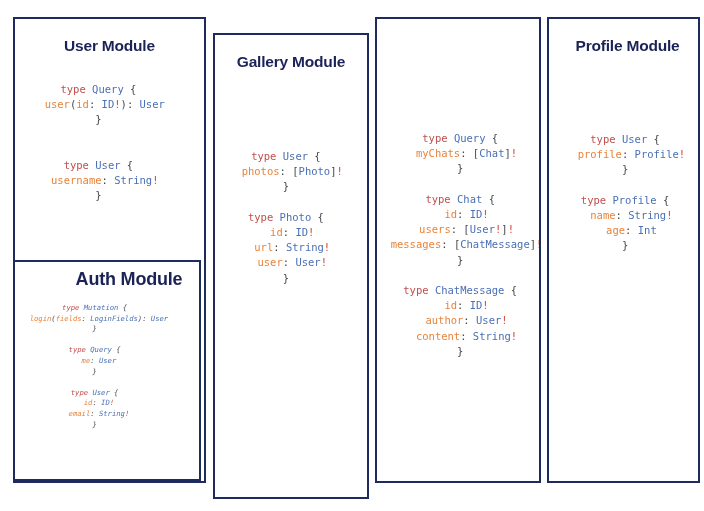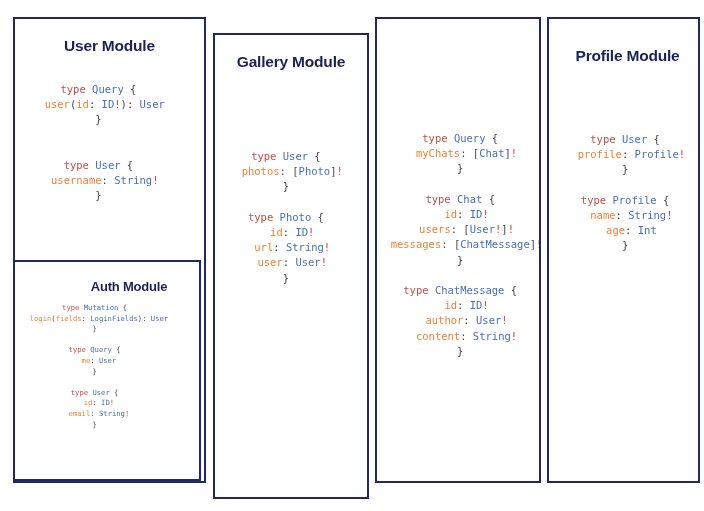--- a/index.html
+++ b/index.html
@@ -65,21 +65,21 @@
 
   
   #panel-user     { left: 13px;  top: 17px;  width: 193px; height: 466px; }
   #panel-gallery  { left: 213px; top: 17px;  width: 156px; height: 466px; margin-top: 16px; }
   #panel-chat     { left: 375px; top: 17px;  width: 166px; height: 466px; }
   #panel-profile  { left: 547px; top: 17px;  width: 153px; height: 466px; }
 
   #panel-user .panel-title    { margin-top: 18px; }
   #panel-gallery .panel-title { margin-top: 18px; }
   #panel-chat .panel-title    { margin-top: 18px; }
-  #panel-profile .panel-title { margin-top: 28px; padding-left: 8px; }
+  #panel-profile .panel-title { margin-top: 18px; padding-left: 8px; }
 
   
   .codeblock { position: absolute; }
 
   #user-code     { left: 17px; top: 63px; }
   #gallery-code  { left: 14px; top: 114px; }
   #chat-code     { left: 1px;  top: 112px; }
   #profile-code  { left: 16px; top: 113px; }
 
   
@@ -88,25 +88,25 @@
     box-sizing: border-box;
     left: -2px;
     top: 241px;
     width: 188px;
     height: 221px;
     background: #ffffff;
     border: 2px solid #1f2a5e;
     overflow: hidden;
   }
   #panel-auth .panel-title {
-    font-size: 13px;
-    margin-top: 17px;
+    font-size: 18px;
+    margin-top: 7px;
     padding-left: 44px;
   }
-  #auth-code { left: 6px; top: 41px; }
+  #auth-code { left: 6px; top: 41px; font-style: italic; }
 </style>
 </head>
 <body>
 
 <div id="board">
 
   <div class="panel" id="panel-user">
     <div class="panel-title">User Module</div>
 
     <div class="code codeblock" id="user-code"><div><span class="k">type</span><span class="p"> </span><span class="t">Query</span><span class="p"> {</span></div><div><span class="p">  </span><span class="f">user</span><span class="p">(</span><span class="f">id</span><span class="p">: </span><span class="t">ID</span><span class="b">!</span><span class="p">): </span><span class="t">User</span></div><div><span class="p">}</span></div><div>&nbsp;</div><div>&nbsp;</div><div><span class="k">type</span><span class="p"> </span><span class="t">User</span><span class="p"> {</span></div><div><span class="p">  </span><span class="f">username</span><span class="p">: </span><span class="t">String</span><span class="b">!</span></div><div><span class="p">}</span></div></div>

